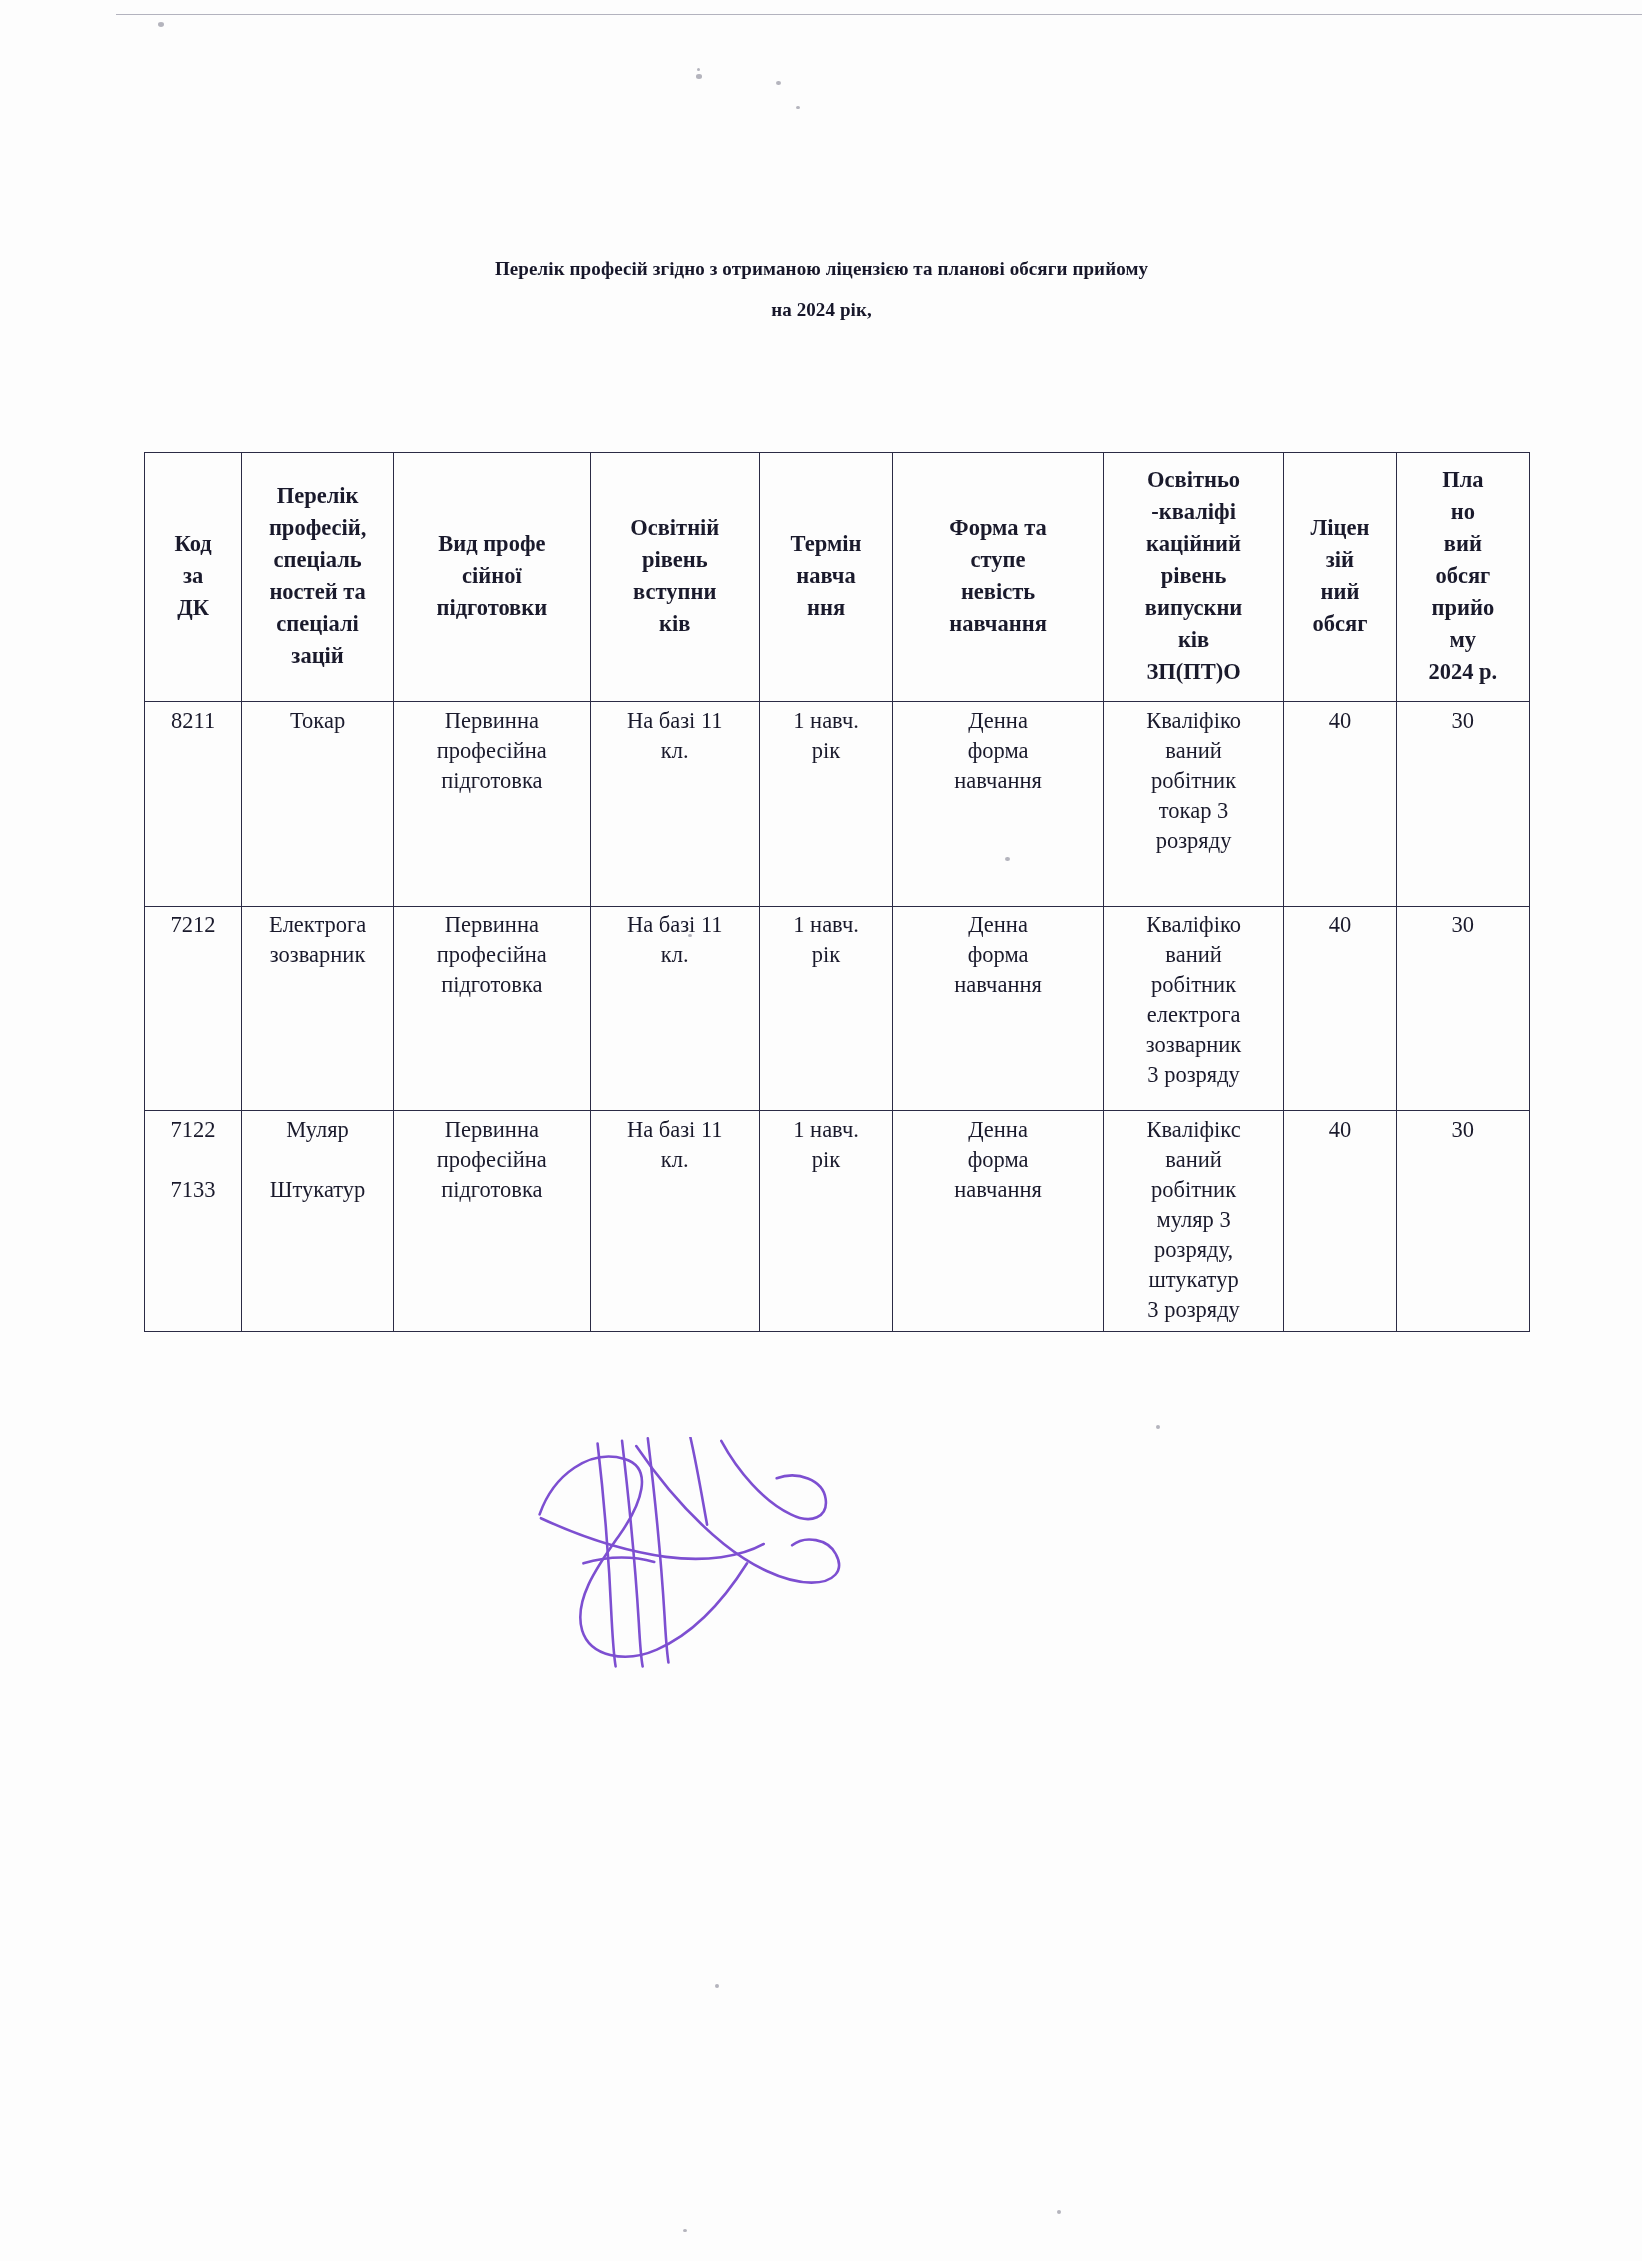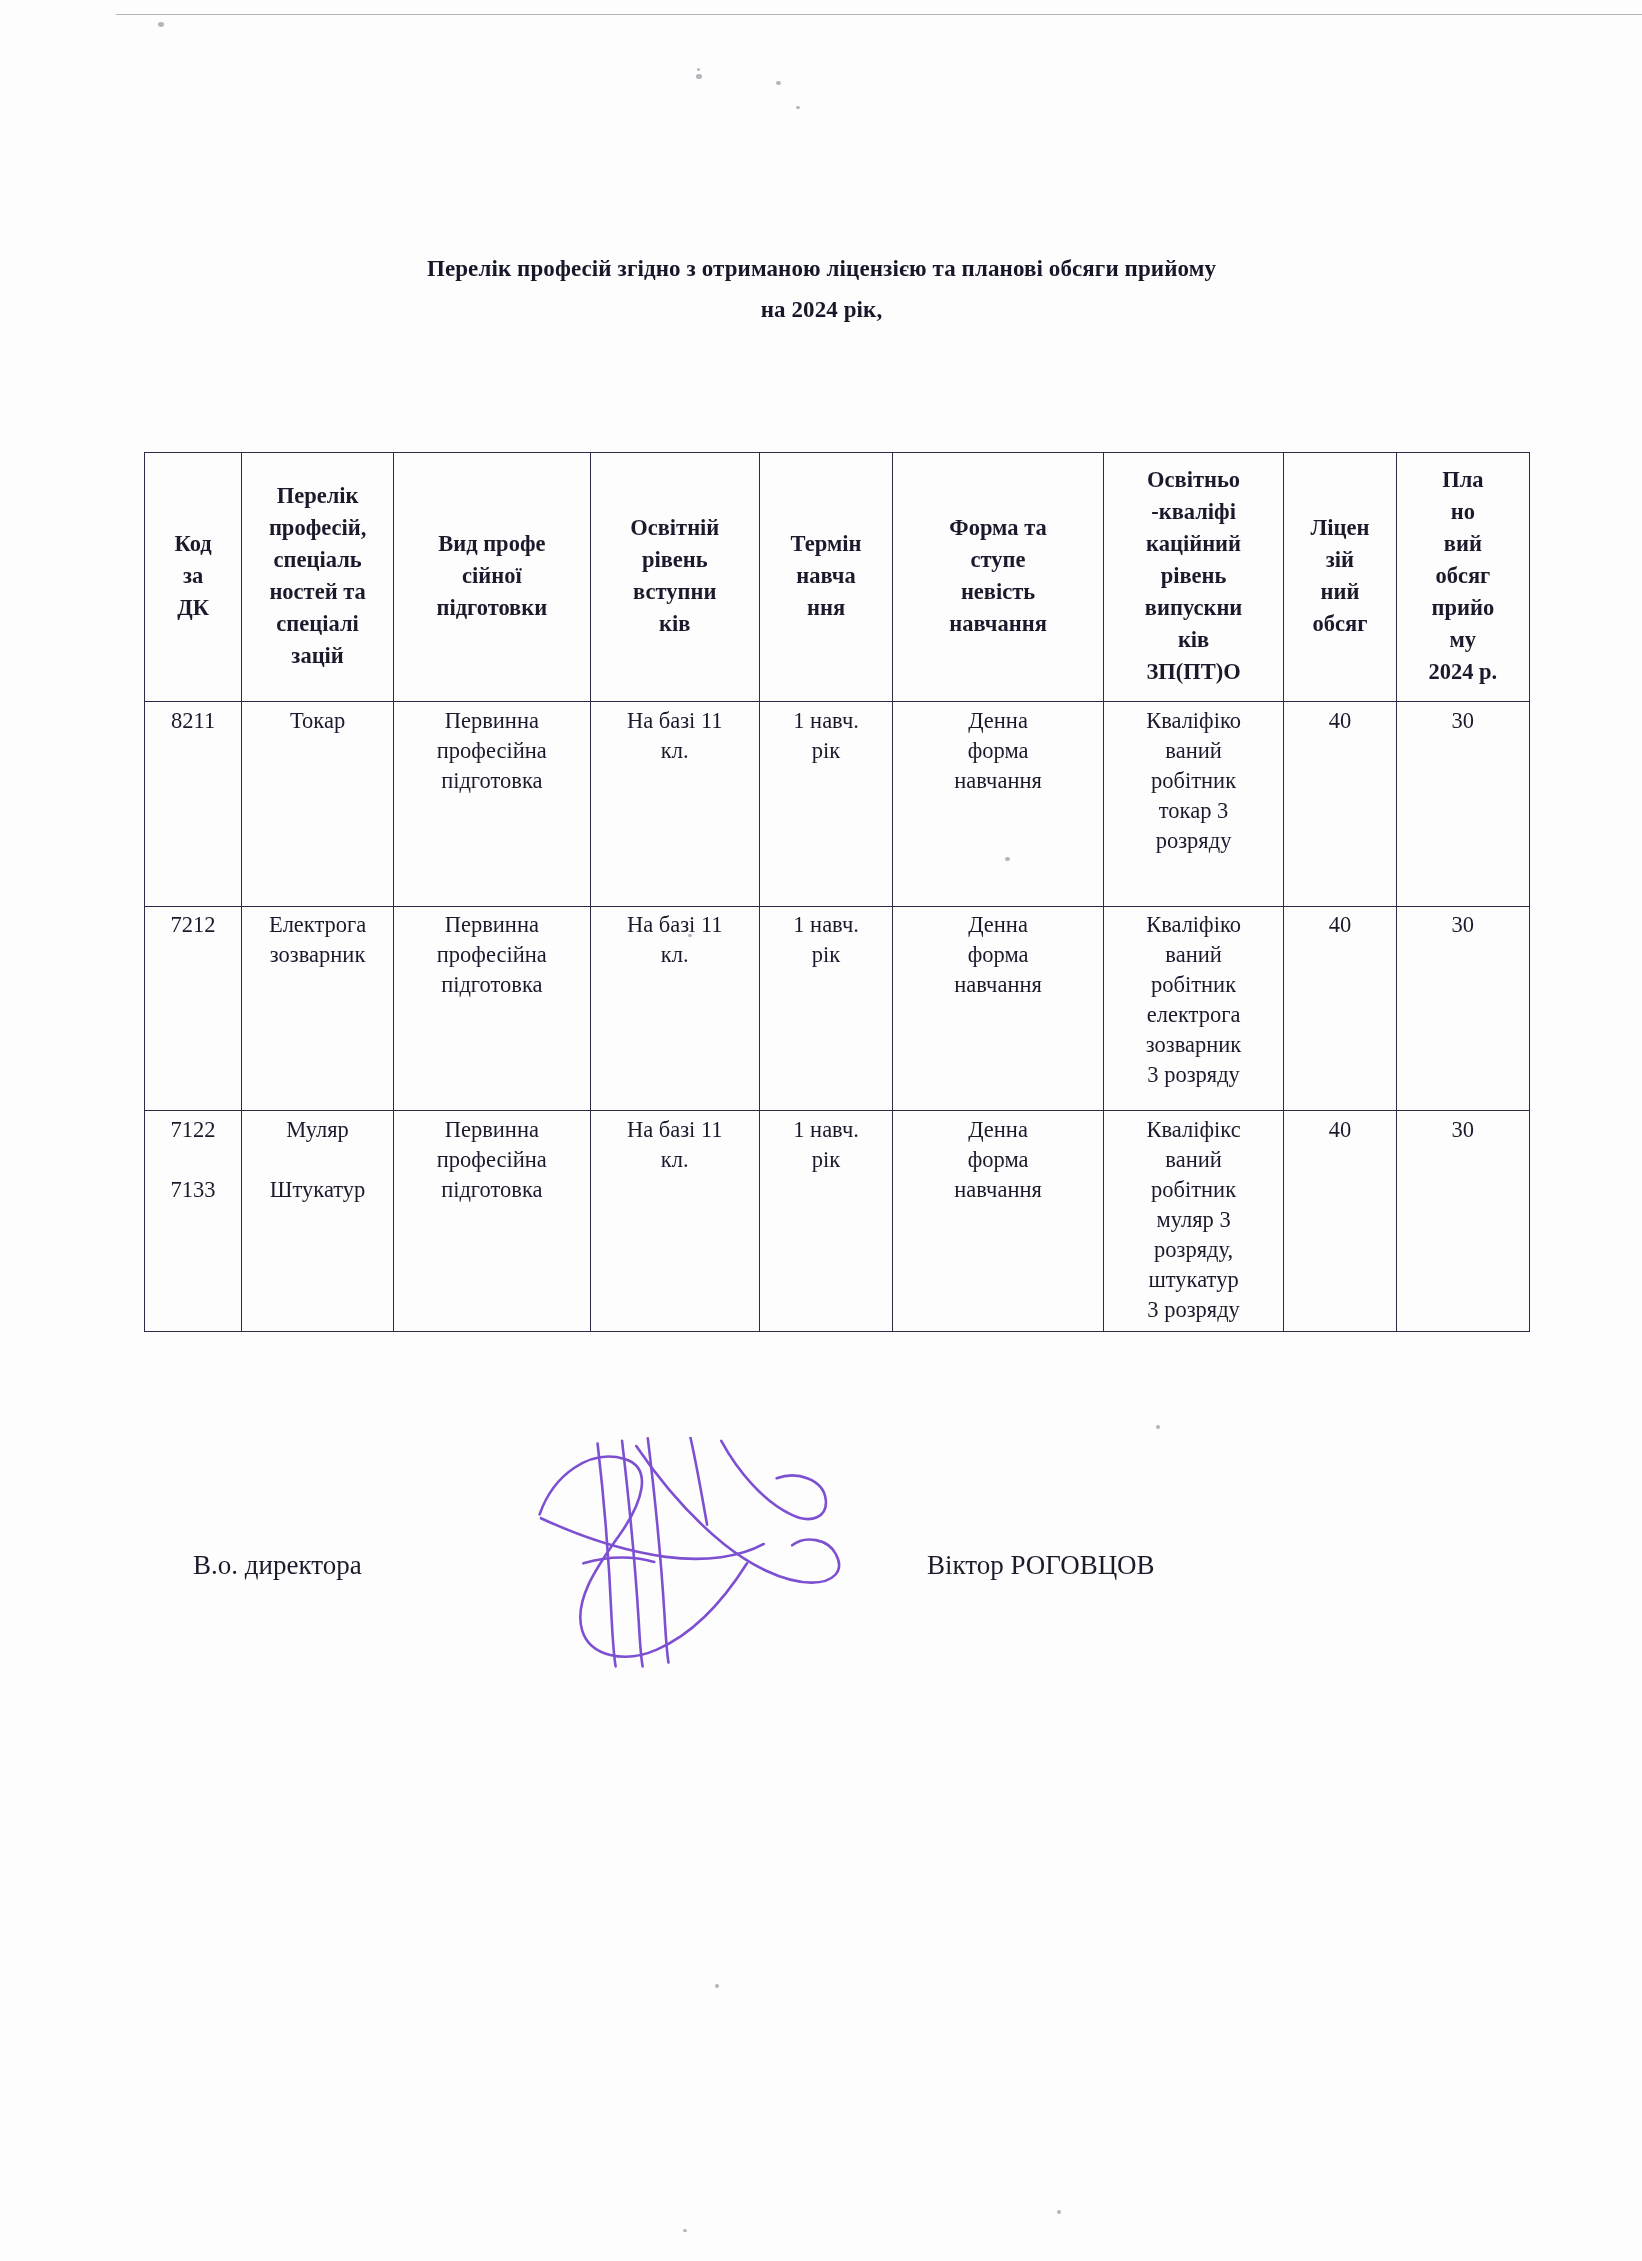--- a/index.html
+++ b/index.html
@@ -42,21 +42,21 @@
   }
 
   
   #title-block {
     position: absolute;
     left: 129px;
     top: 248px;
     width: 1385px;
     text-align: center;
     font-weight: bold;
-    font-size: 23px;
+    font-size: 19px;
     line-height: 41px;
     letter-spacing: 0.1px;
     color: #17172a;
   }
   #title-block .tline { display: block; }
 
   
   #prof-table {
     position: absolute;
     left: 144px;
@@ -371,19 +371,15 @@
       <path d="M168 14 C206 70, 252 124, 304 166 C344 198, 396 226, 440 226
                C474 226, 492 208, 478 182 C466 158, 430 152, 410 168"></path>
       <path d="M252 0 C262 44, 270 92, 278 136"></path>
       <path d="M300 6 C326 54, 366 100, 408 120 C440 136, 466 124, 462 96
                C458 66, 418 52, 386 64"></path>
       <path d="M20 126 C76 152, 142 176, 214 186 C276 194, 330 186, 366 166"></path>
       <path d="M86 196 C120 186, 160 184, 196 194"></path>
     </svg>
   </div>
 
-  <div id="sign-row">
-    <span id="sign-title">В.о. директора</span>
-    <span id="sign-name">Віктор РОГОВЦОВ</span>
-  </div>
 
 </div>
 
 
 </body></html>

